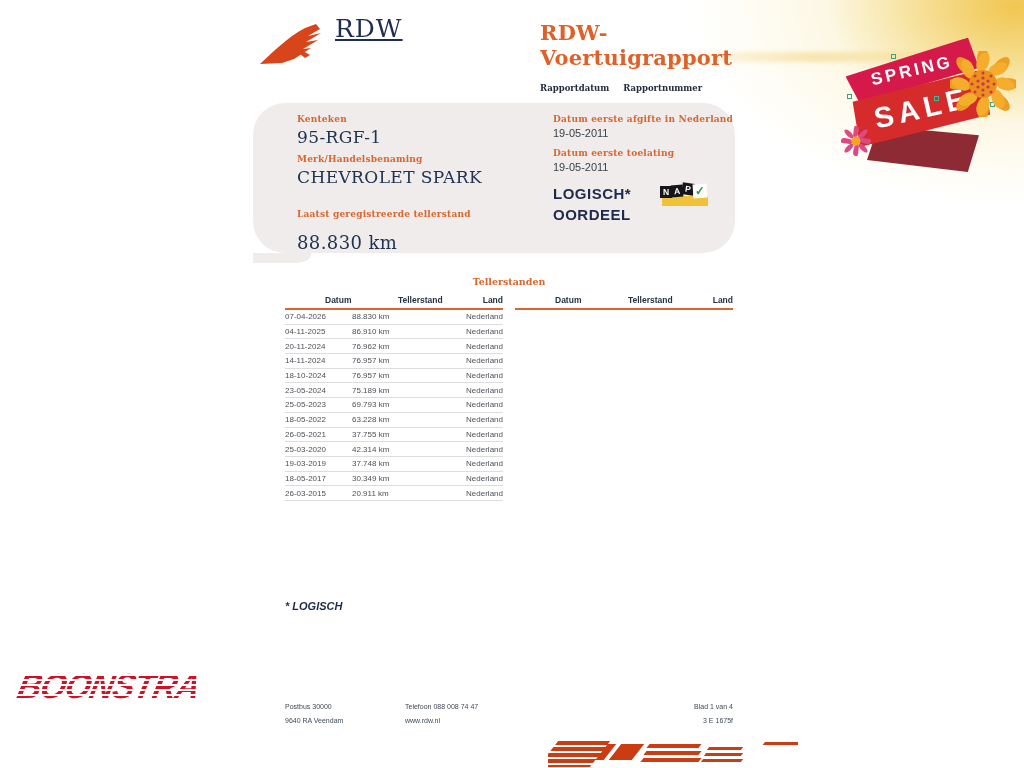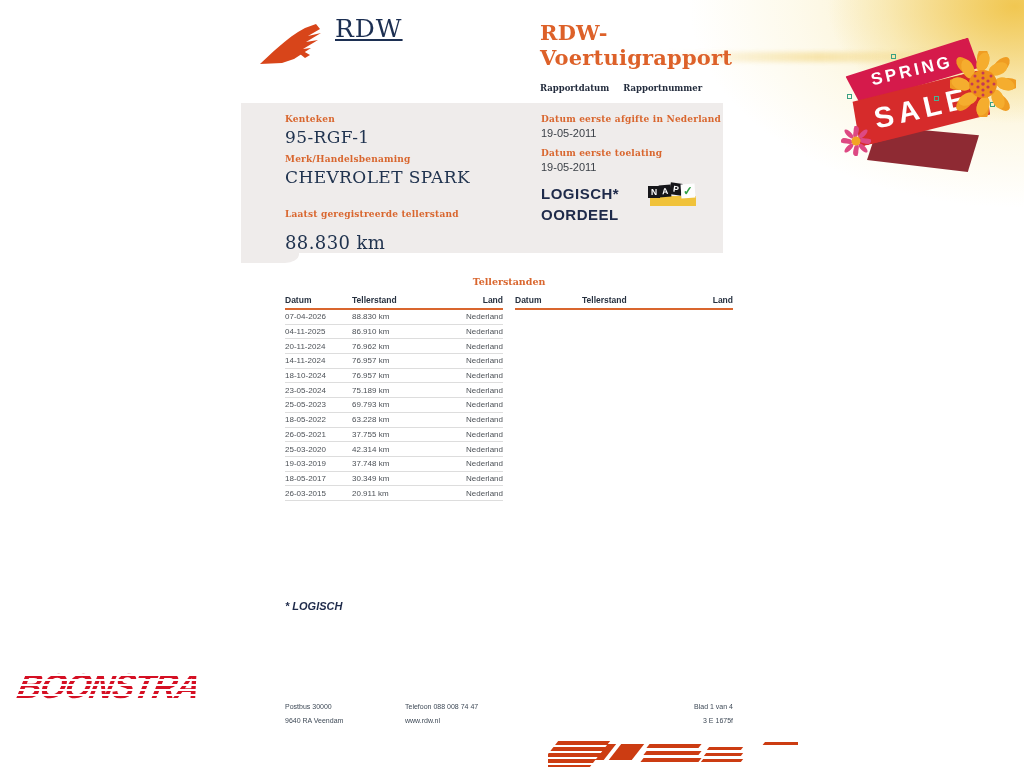--- a/index.html
+++ b/index.html
@@ -38,21 +38,21 @@
   .promo-sale { position:absolute; left:25px; top:50px; width:138px; height:48px; background:#d62b2b;
     transform:rotate(-13deg); clip-path:polygon(2% 5%, 100% 0, 97% 95%, 0 100%);
     display:flex; align-items:center; justify-content:center; }
   .promo-sale span { color:#fff; font-weight:800; font-size:29px; letter-spacing:5px; }
   .sunflower { position:absolute; left:122px; top:17px; }
   .pink-flower { position:absolute; left:13px; top:92px; }
   .gsq { position:absolute; width:5px; height:5px; border:1.5px solid #3aa183; background:transparent; }
   .gsq1 { left:63px; top:20px; } .gsq2 { left:19px; top:60px; } .gsq3 { left:106px; top:62px; border-color:#49b394; } .gsq4 { left:162px; top:68px; }
 
   
-  .vbox { position:absolute; left:241px; top:103px; width:482px; height:150px; background:#efeceb; }
+  .vbox { position:absolute; left:253px; top:103px; width:482px; height:150px; background:#efeceb;border-radius:32px; }
   .vbox::after { content:""; position:absolute; left:0; top:100%; width:58px; height:10px; background:#efeceb; border-bottom-right-radius:14px 9px; }
   .olabel { font-family:"DejaVu Serif", serif; font-weight:bold; font-size:9px; color:#d9662e; letter-spacing:.2px; }
   .vval-lg { font-family:"DejaVu Serif", serif; font-size:17px; color:#20334f; letter-spacing:.4px; }
   .vval-sm { font-size:11px; color:#3c4148; }
   .vbox-g1 { position:absolute; left:44px; top:11px; }
   .vbox-g1 .olabel { margin-bottom:3px; }
   .vbox-g1 .vval-lg { margin-bottom:7px; }
   .vbox-g3 { position:absolute; left:44px; top:106px; }
   .vbox-g3 .olabel { margin-bottom:13px; }
   .vbox-r1 { position:absolute; left:300px; top:11px; }
@@ -67,21 +67,21 @@
   .nap-check { position:absolute; left:33px; top:1px; width:14px; height:14px; background:#fdfdfd; transform:rotate(-4deg);
     display:flex; align-items:center; justify-content:center; color:#2fa042; font-size:12px; font-weight:bold; }
 
   
   .mileage { position:absolute; left:285px; top:276px; width:448px; }
   .m-title { font-family:"DejaVu Serif", serif; font-weight:bold; font-size:9.5px; color:#d9662e; margin-bottom:8px;text-align:center; }
   .tables { display:flex; }
   .tcol { width:218px; }
   .tcol + .tcol { margin-left:12px; }
   .thead { display:flex; padding-bottom:3px; border-bottom:2px solid #d9662e; }
-  .thead span { font-size:8.5px; font-weight:bold; color:#273140; }
+  .thead span { font-size:8.5px; font-weight:bold; color:#273140;margin-left:40px; }
   .c-datum { width:67px; text-align:left; }
   .c-teller { width:86px; text-align:left; }
   .c-land { flex:1; text-align:right; }
   .trow { display:flex; align-items:center; height:14.7px; border-bottom:1px solid #dddddd; }
   .trow span { font-size:8px; color:#4c5157; }
 
   
   .note { position:absolute; left:285px; top:600px; width:420px; }
   .note-h { font-size:11px; font-weight:800; color:#1e2a4a; margin-bottom:6px;font-style:italic; }
   .note-t { font-size:8.5px; color:#d4703c; line-height:14px; }

